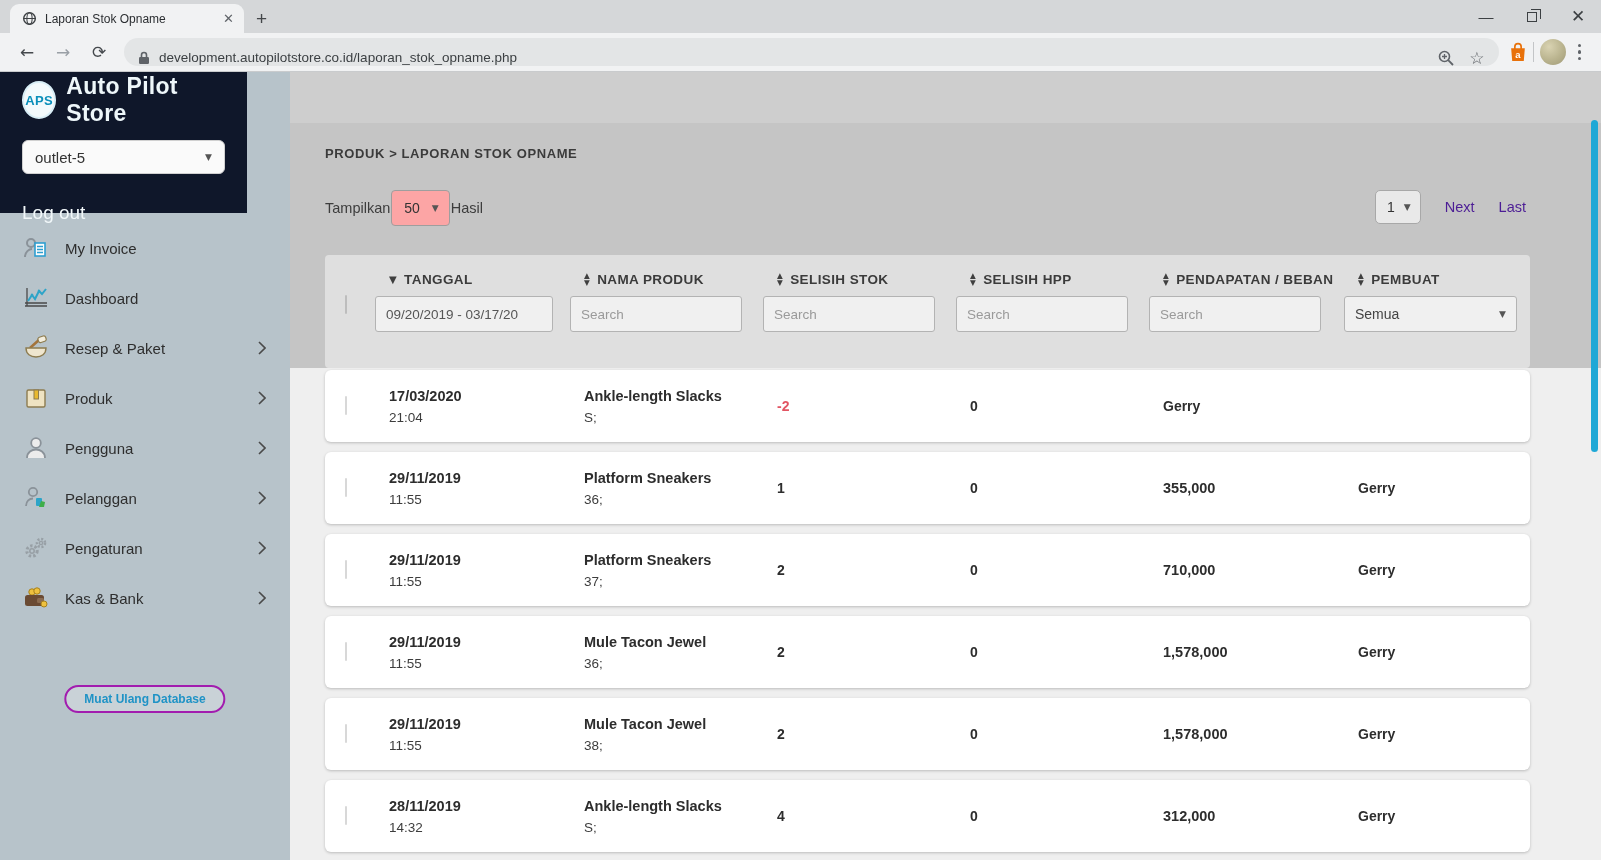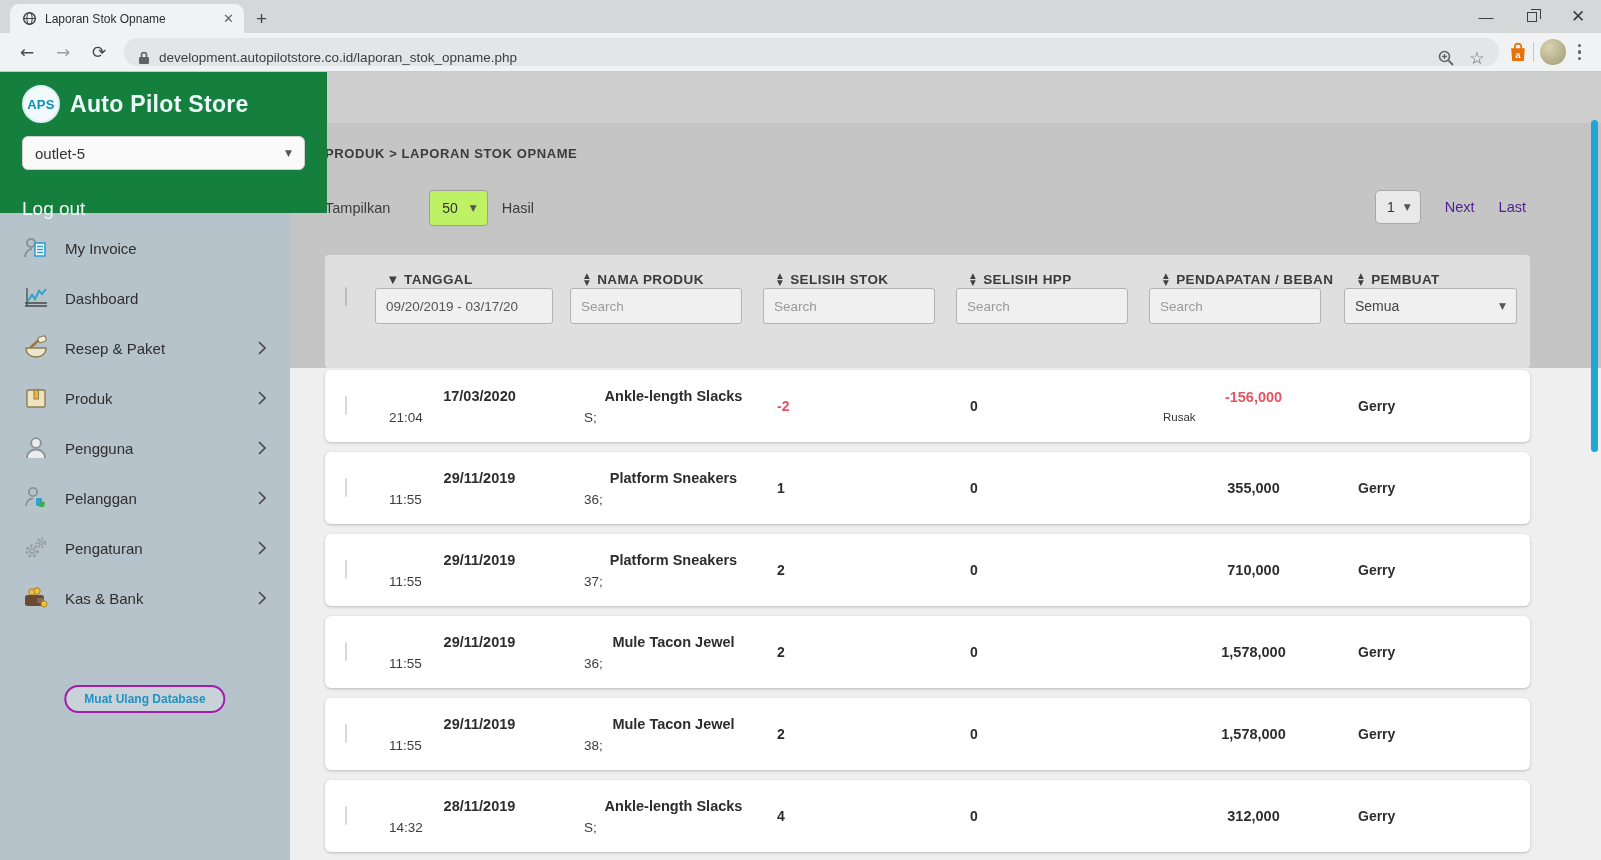--- a/index.html
+++ b/index.html
@@ -32,22 +32,22 @@
   .star { font-family:"DejaVu Sans",sans-serif; font-size:17px; color:#5f6368; }
   .ext-divider { width:1px; height:20px; background:#c3c5c7; }
   .avatar { width:26px; height:26px; border-radius:50%;
             background:radial-gradient(circle at 35% 30%, #d9d3b2, #b9b38e 55%, #a09a77); }
   .dots { display:flex; flex-direction:column; gap:3px; padding:0 6px; }
   .dots i { width:3.5px; height:3.5px; border-radius:50%; background:#5f6368; }
 
   
   .app { display:flex; height:788px; }
   .sidebar { position:relative; width:290px; background:#b7c3ca; flex:0 0 290px; z-index:3; }
-  .sidebar-header { position:absolute; top:0; left:0; width:327px; height:141px; background:#15803d; z-index:2;
-                    padding:13px 22px 0 22px; }
+  .sidebar-header { position:absolute; top:0; left:0; width:247px; height:141px; background:#0f172a; z-index:2;
+                    padding:1px 22px 0 22px; }
   .brand { display:flex; align-items:center; gap:10px; }
   .logo-circle { width:38px; height:38px; border-radius:50%; background:#f3fafc; color:#0a8fba;
                  display:flex; align-items:center; justify-content:center; font-weight:bold; font-size:13px;
                  border:2px solid #d8eef6; letter-spacing:.3px; }
   .brand-name { color:#eef7fa; font-size:23px; font-weight:bold; letter-spacing:.3px; }
   .outlet-select { margin-top:13px; height:34px; background:#fafafa; border:1px solid #d0d0d0; border-radius:6px;
                    display:flex; align-items:center; padding:0 12px; font-size:15px; color:#333; }
   .outlet-select .caret { margin-left:auto; }
   .caret { font-family:"DejaVu Sans",sans-serif; font-size:9px; color:#555; }
   .logout { margin-top:28px; color:#f2f8fa; font-size:19px; }
@@ -58,58 +58,58 @@
   .menu-chevron { display:flex; }
   .reload-pill { position:absolute; top:613px; left:50%; transform:translateX(-50%);
                  border:2px solid #a21caf; border-radius:14px; padding:5px 18px; color:#1f93c6;
                  font-size:12px; font-weight:bold; white-space:nowrap; background:rgba(255,255,255,.25); }
 
   .content { position:relative; flex:1; background:#efefef; }
   .band-top { position:absolute; top:0; left:0; right:0; height:51px; background:#cecece; }
   .band-gray { position:absolute; top:51px; left:0; right:0; height:245px; background:#c5c5c5; }
   .breadcrumb { position:absolute; left:35px; top:74px; font-size:13px; font-weight:bold; color:#3b3b3b;
                 letter-spacing:.6px; z-index:1; }
-  .controls-left { position:absolute; left:35px; top:118px; display:flex; align-items:center; gap:14px; z-index:1; }
+  .controls-left { position:absolute; left:35px; top:118px; display:flex; align-items:center; gap:1px; z-index:1; }
   .ctl-label { font-size:14.5px; color:#3d3d3d; }
-  .mini-select { height:36px; background:#bef264; border:1px solid #9e9e9e; border-radius:4px;
-                 display:flex; align-items:center; gap:12px; padding:0 10px 0 12px; font-size:14px; color:#333;margin-left:25px; }
+  .mini-select { height:36px; background:#fca5a5; border:1px solid #9e9e9e; border-radius:4px;
+                 display:flex; align-items:center; gap:12px; padding:0 10px 0 12px; font-size:14px; color:#333; }
   .pagination { position:absolute; right:75px; top:118px; display:flex; align-items:center; gap:24px; z-index:1; }
   .page-select { height:34px; background:#e9e9e9; border:1px solid #a8a8a8; border-radius:5px;
                  display:flex; align-items:center; gap:9px; padding:0 9px 0 11px; font-size:14px; color:#333; }
   .page-link { font-size:14.5px; color:#4c1d95; }
 
   
   .tgrid { display:grid; grid-template-columns:50px 195px 193px 193px 193px 195px 1fr; align-items:center; }
   .filter-panel { position:absolute; left:35px; top:183px; width:1205px; height:113px; background:#dfdfdf;
                   border-radius:4px; z-index:1; }
   .hdr-row { padding-top:17px; }
   .hdr-cell { display:flex; align-items:center; gap:7px; padding-left:14px; font-size:13.5px; font-weight:bold;
               color:#3b3b3b; letter-spacing:.4px; white-space:nowrap; }
   .sort { display:flex; flex-direction:column; color:#3f3f3f; font-family:"DejaVu Sans",sans-serif; }
   .sort .tri { font-size:7.5px; line-height:6.5px; }
   .sort .tri-single { font-size:10px; line-height:10px; }
-  .filter-row { margin-top:1px; align-items:start; }
+  .filter-row { margin-top:9px; align-items:start; }
   .filter-checkbox { width:16px; height:16px; background:#d2d2d2; border:1px solid #bdbdbd; border-radius:2px;
                      margin:9px 0 0 20px; }
   .f-input { height:36px; border:1px solid #b3b3b3; border-radius:3px; background:#f0f0f0; font-size:13.5px;
              color:#555; padding:0 10px; font-family:"Liberation Sans","DejaVu Sans",sans-serif; }
   .f-input::placeholder { color:#9a9a9a; }
   .w-date { width:178px; }
   .w-search { width:172px; }
   .f-select { width:173px; height:36px; border:1px solid #b3b3b3; border-radius:3px; background:#f0f0f0;
               display:flex; align-items:center; padding:0 10px; font-size:14px; color:#444; }
   .f-select .caret { margin-left:auto; }
 
   .rows { position:absolute; left:35px; top:298px; width:1205px; z-index:1; }
   .trow { height:72px; background:#fff; border-radius:6px; box-shadow:0 1px 3px rgba(0,0,0,.22);
           margin-bottom:10px; }
   .row-checkbox { width:15px; height:15px; background:#ececec; border:1px solid #d8d8d8; border-radius:2px;
                   margin-left:20px; }
   .cell-stack { display:flex; flex-direction:column; gap:6px; padding-left:14px; }
-  .c-main { font-size:14.5px; font-weight:bold; color:#2d2d2d;text-align:center; }
+  .c-main { font-size:14.5px; font-weight:bold; color:#2d2d2d; }
   .c-sub  { font-size:13.5px; color:#3d3d3d; }
   .c-num  { font-size:14px; font-weight:bold; color:#2d2d2d; padding-left:14px; }
   .c-note { font-size:11.5px; color:#333; }
   .neg { color:#e25563 !important; }
 
   .page-scrollbar { position:absolute; right:3px; top:120px; width:7px; height:332px; background:#1fa8d6;
                     border-radius:4px; z-index:5; }
 </style>
 </head>
 <body>
@@ -412,24 +412,20 @@
     <span class="cell-stack">
       <span class="c-main">17/03/2020</span>
       <span class="c-sub">21:04</span>
     </span>
     <span class="cell-stack">
       <span class="c-main">Ankle-length Slacks</span>
       <span class="c-sub">S;</span>
     </span>
     <span class="c-num neg">-2</span>
     <span class="c-num">0</span>
-    <span class="cell-stack">
-      <span class="c-main neg">-156,000</span>
-      <span class="c-note">Rusak</span>
-    </span>
     <span class="c-num">Gerry</span>
   </div>
           <div class="tgrid trow">
     <span><span class="row-checkbox"></span></span>
     <span class="cell-stack">
       <span class="c-main">29/11/2019</span>
       <span class="c-sub">11:55</span>
     </span>
     <span class="cell-stack">
       <span class="c-main">Platform Sneakers</span>

